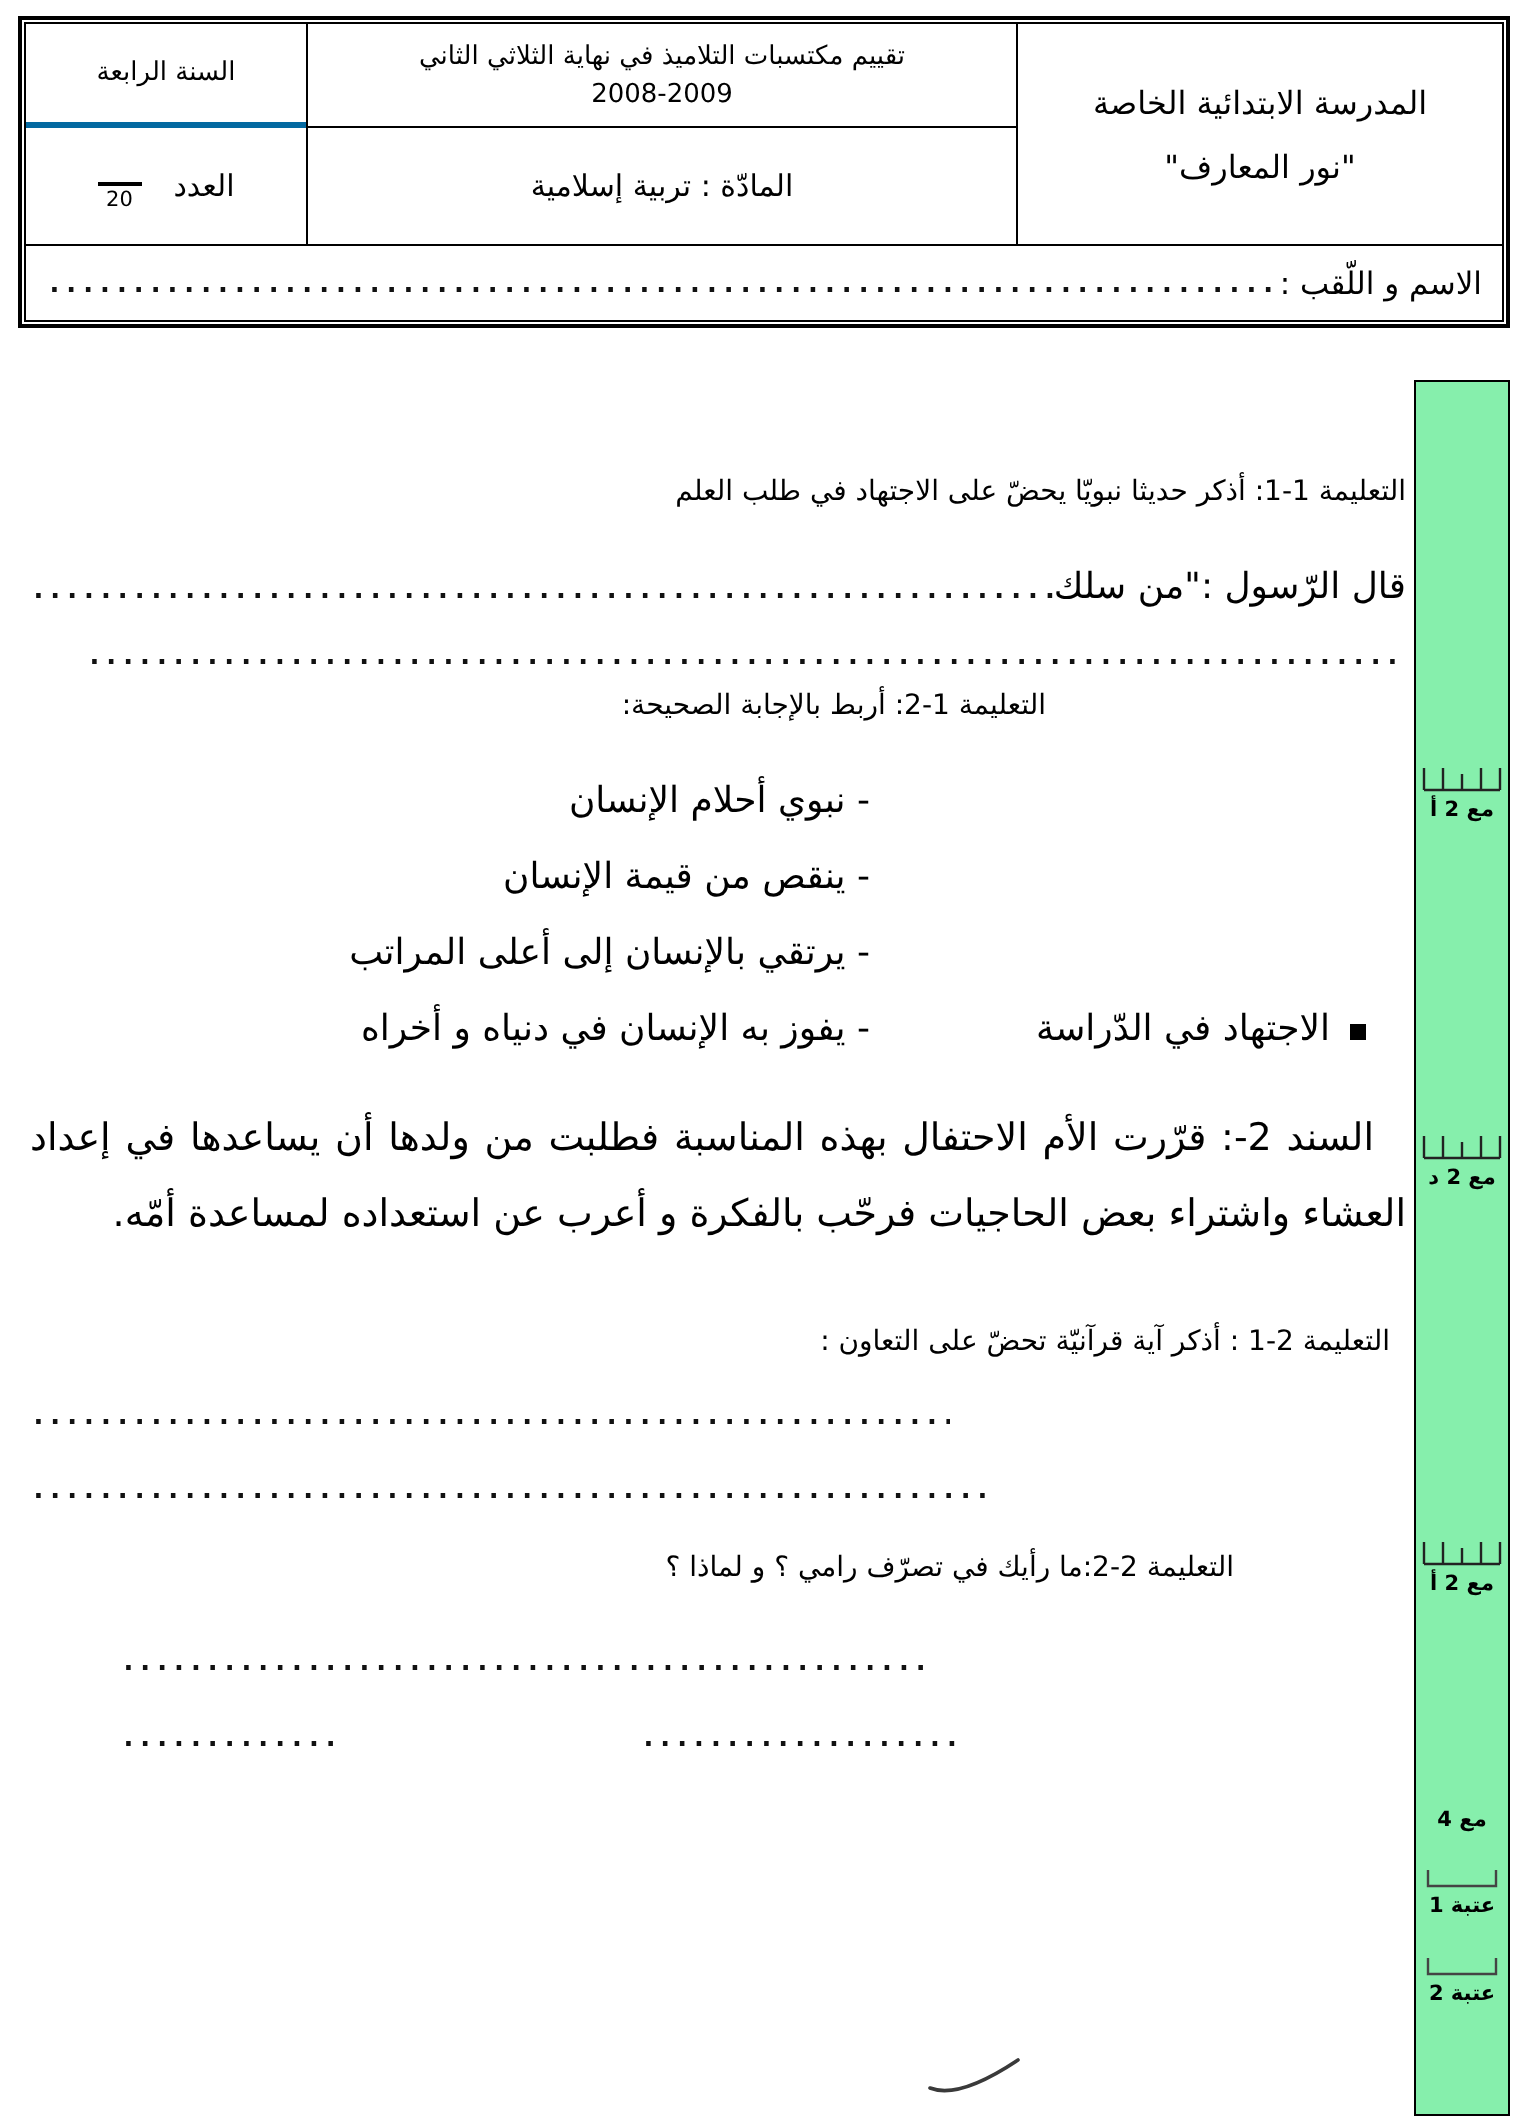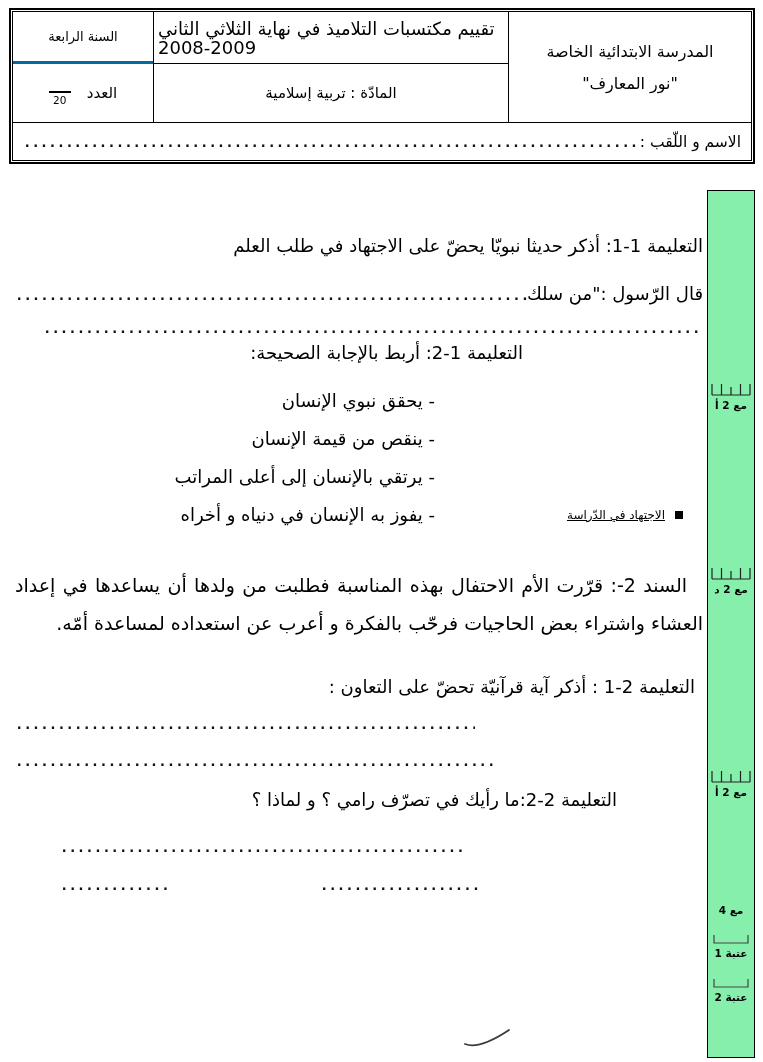--- a/index.html
+++ b/index.html
@@ -16,21 +16,21 @@
   }
   .header-inner{
     border:1px solid #000; margin:1px;
     display:grid;
     grid-template-columns:243px 355px 1fr;
     grid-template-rows:52px 58px 38px;
     direction:rtl;
   }
   .cell{display:flex; align-items:center; justify-content:center; text-align:center;}
   .cell-school{grid-column:1; grid-row:1/3; border-left:1px solid #000; flex-direction:column; gap:13px; font-size:16px;}
-  .cell-title{grid-column:2; grid-row:1; border-left:1px solid #000; border-bottom:1px solid #000; flex-direction:column; font-size:18px; line-height:19px; padding:2px 4px;align-items:flex-end;}
+  .cell-title{grid-column:2; grid-row:1; border-left:1px solid #000; border-bottom:1px solid #000; flex-direction:column; font-size:13px; line-height:19px; padding:2px 4px;}
   .cell-grade{grid-column:3; grid-row:1; border-bottom:3px solid #0369a1; font-size:13px;}
   .cell-subject{grid-column:2; grid-row:2; border-left:1px solid #000; font-size:15px;}
   .cell-score{grid-column:3; grid-row:2; font-size:15px;}
   .frac{display:inline-flex; flex-direction:column; align-items:center; margin-right:16px; margin-top:12px;}
   .frac-bar{width:22px; border-top:2px solid #000; height:1px;}
   .frac-den{font-size:10.5px; line-height:13px;}
   .cell-name{grid-column:1/4; grid-row:3; border-top:1px solid #000; justify-content:flex-start; padding:0 10px; font-size:15.5px;}
   .cell-name .dots{flex:1;}
   
   .sidebar{
@@ -40,42 +40,42 @@
   .sb-item{position:absolute; right:2px; left:2px; text-align:center;}
   .sb-label{font-size:10.5px; font-weight:bold; white-space:nowrap; line-height:14px;}
   .sb-icon{display:block; margin:0 auto 1px auto;}
   
   .content{
     position:absolute; top:195px; right:60px; left:15px;
     font-size:19px; line-height:38px; text-align:justify;
   }
   .para{min-height:114px; text-indent:16px;}
   .para2{min-height:76px; text-indent:16px;}
-  .inst{font-size:18px; line-height:30px; text-align:right;}
+  .inst{font-size:14px; line-height:30px; text-align:right;}
   .t11{margin-top:36px;}
   .hadith-line{display:flex; align-items:baseline; margin-top:18px; line-height:30px; font-size:18px;}
   .hadith-line .dots{flex:1;}
   .dots{
     display:inline-block; overflow:hidden; white-space:nowrap;
     font-family:"DejaVu Sans Mono", monospace; font-weight:bold;
     font-size:14px; letter-spacing:0; direction:ltr; text-align:left;
     vertical-align:baseline; color:#111;
   }
   .dots-row{height:20px; line-height:20px; overflow:hidden; direction:ltr; text-align:left;}
   .dots-row .dots{width:100%;}
   .row-full{margin-top:8px; margin-left:28px;}
   .t12{margin-right:180px;}
   .options{margin-top:14px; margin-right:268px; min-height:152px; position:relative; font-size:18px; line-height:38px; text-align:right;}
   .opt{white-space:nowrap;}
   .match-item{
     position:absolute; top:114px; right:-248px; white-space:nowrap;
-    font-size:12px; line-height:38px;text-decoration:underline;
+    font-size:18px; line-height:38px;
   }
   .bullet-square{display:inline-block; width:8px; height:8px; background:#000; margin-left:10px;}
-  .sanad2{margin-top:32px;}
+  .sanad2{margin-top:16px;}
   .t21{margin-top:30px; margin-right:8px;}
   .row-a1{margin-top:12px; margin-right:228px;}
   .row-a2{margin-top:17px; margin-right:208px;}
   .t22{margin-top:14px; margin-right:86px;}
   .row-b1{margin-top:22px; margin-right:241px; margin-left:45px;}
   .row-split{margin-top:18px; margin-left:45px; display:flex; direction:ltr; height:20px; line-height:20px;}
   .seg1{width:110px;} .seg-gap{width:150px;} .seg2{width:160px;}
   .pen-mark{position:absolute; left:463px; top:1026px;}
 </style>
 </head>
@@ -158,21 +158,21 @@
       <span>قال الرّسول :"من سلك </span>
       <span class="dots">............................................................................................................................................................................................................................................</span>
     </div>
     <div class="dots-row row-full">
       <span class="dots">............................................................................................................................................................................................................................................</span>
     </div>
 
     <div class="inst t12">التعليمة 1-2:  أربط بالإجابة الصحيحة:</div>
 
     <div class="options">
-      <div class="opt">- يحقق نبوي الإنسان</div>
+      <div class="opt">- نبوي أحلام الإنسان</div>
       <div class="opt">- ينقص من قيمة الإنسان</div>
       <div class="opt">- يرتقي بالإنسان إلى أعلى المراتب</div>
       <div class="opt">-  يفوز به الإنسان في دنياه و أخراه</div>
       <div class="match-item">
         <span class="bullet-square"></span><span>الاجتهاد في الدّراسة</span>
       </div>
     </div>
 
     <div class="para2 sanad2">السند 2-: قرّرت الأم الاحتفال بهذه المناسبة فطلبت من ولدها أن يساعدها في إعداد العشاء واشتراء بعض الحاجيات فرحّب بالفكرة و أعرب عن استعداده لمساعدة أمّه.</div>
 

